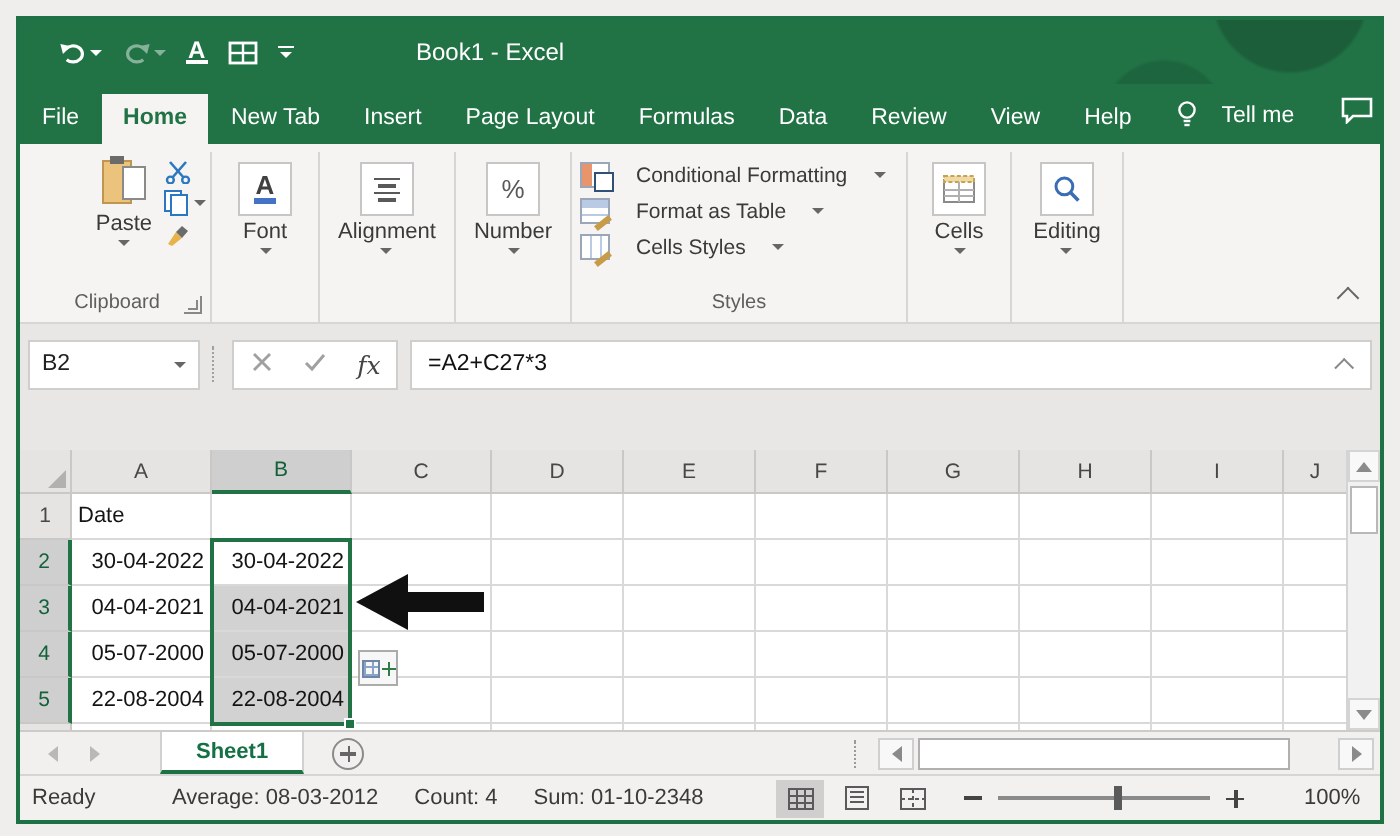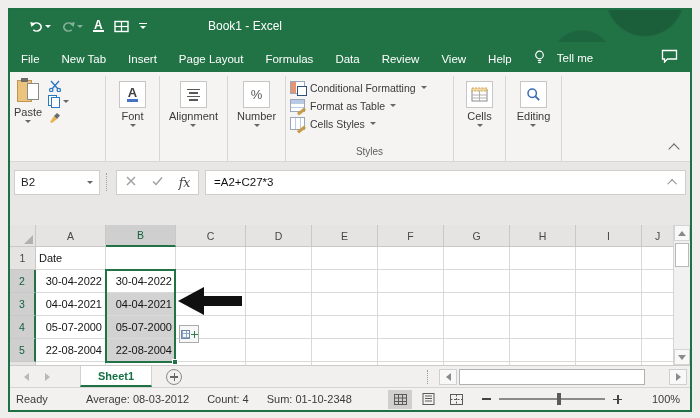--- a/index.html
+++ b/index.html
@@ -46,21 +46,21 @@
     padding:4px 0 0 2px; position:relative; flex:0 0 auto; }
   .rgroup { display:flex; flex-direction:column; border-right:1px solid #d8d6d4; padding:2px 2px 0; }
   .rgroup-top { flex:1; display:flex; align-items:flex-start; justify-content:center; }
   .rgroup-lbl { font-size:10px; color:#605e5c; text-align:center; padding:2px 0 4px; position:relative; }
   .rb-btn { display:flex; flex-direction:column; align-items:center; gap:2px; padding-top:3px; cursor:default; }
   .rb-box { width:27px; height:27px; background:#fff; border:1px solid #c8c6c4; display:flex;
     align-items:center; justify-content:center; }
   .rb-lbl { font-size:11px; color:#3b3a39; }
   
   .g-clip { width:94px; }
-  .clip-top { display:flex; gap:6px; justify-content:flex-start; }
+  .clip-top { display:flex; gap:6px; justify-content:flex-end; }
   .paste-btn { display:flex; flex-direction:column; align-items:center; gap:2px; }
   .paste-ic { position:relative; width:22px; height:26px; }
   .paste-board { position:absolute; left:0; top:2px; width:15px; height:22px; background:#ecc37c; border:1px solid #bf9552; }
   .paste-clipp { position:absolute; left:4px; top:0; width:7px; height:4px; background:#6b6b6b; }
   .paste-page { position:absolute; right:0; top:5px; width:12px; height:17px; background:#fff; border:1px solid #8a8a8a; }
   .mini-col { display:flex; flex-direction:column; gap:3px; padding-top:2px; }
   .mini-row { display:flex; align-items:center; gap:2px; }
   .copy-ic { position:relative; width:13px; height:13px; }
   .copy-b { position:absolute; left:0; top:0; width:9px; height:11px; background:#fff; border:1px solid #2b77c0; }
   .copy-f { position:absolute; left:3px; top:2px; width:9px; height:11px; background:#fff; border:1px solid #2b77c0; }
@@ -70,21 +70,21 @@
     border-right:1.5px solid #8a8886; border-bottom:1.5px solid #8a8886; transform:rotate(0deg); }
   
   .fnt-a { font-size:13px; font-weight:bold; color:#404040; line-height:12px; border-bottom:3px solid #4472c4; padding:0 1px; }
   .alg { display:flex; flex-direction:column; gap:2px; align-items:center; }
   .alg i { display:block; height:1.5px; background:#595959; }
   .alg i:nth-child(1){width:13px}.alg i:nth-child(2){width:9px}.alg i:nth-child(3){width:13px}.alg i:nth-child(4){width:9px}
   .pct { font-size:13px; color:#595959; }
   
   .g-styles { width:168px; }
   .styles-col { display:flex; flex-direction:column; justify-content:flex-start; gap:1px; padding-top:1px; width:100%; }
-  .styles-row { display:flex; align-items:center; gap:5px; font-size:10.5px; color:#3b3a39; padding:2px 2px; white-space:nowrap; }
+  .styles-row { display:flex; align-items:center; gap:13px; font-size:10.5px; color:#3b3a39; padding:2px 2px; white-space:nowrap; }
   .sic { width:15px; height:13px; flex:0 0 auto; position:relative; border:1px solid #9aa7b8; background:
     linear-gradient(#fff,#fff); }
   .sic.cf { background:linear-gradient(90deg,#e8956d 0 5px,#fff 5px); }
   .sic.cf::after { content:""; position:absolute; right:-3px; bottom:-3px; width:8px; height:8px; background:#fff;
     border:1px solid #30507c; }
   .sic.tbl { background:
     linear-gradient(#b9cbe4 0 3px, transparent 3px),
     repeating-linear-gradient(0deg,#fff 0 3px,#b9cbe4 3px 4px); }
   .sic.tbl::after, .sic.cs::after { content:""; position:absolute; right:-2px; bottom:-2px; width:9px; height:3px;
     background:#c79b48; transform:rotate(-38deg); }
@@ -229,20 +229,21 @@
           <span class="crt w"></span>
         </span>
       </span>
     </div>
     <span class="wtitle">Book1 - Excel</span>
   </div>
 
   <div class="tabrow">
     <span id="tabs-holder" style="display:flex">
           <span class="tab">File</span>
+          <span class="tab active">Home</span>
           <span class="tab">New Tab</span>
           <span class="tab">Insert</span>
           <span class="tab">Page Layout</span>
           <span class="tab">Formulas</span>
           <span class="tab">Data</span>
           <span class="tab">Review</span>
           <span class="tab">View</span>
           <span class="tab">Help</span>
         </span>
     <span class="tab tellme">
@@ -289,20 +290,24 @@
                 </span>
             <span class="crt"></span>
           </span>
           <span class="mini-row">
             <svg width="13" height="13" viewBox="0 0 13 13">
                   <polygon points="2,11 6,5 9,8 4,12" fill="#e8b34b"></polygon>
                   <polygon points="6,5 9,2 12,4.5 9,8" fill="#6b6b6b"></polygon>
                 </svg>
           </span>
         </div>
+      </div>
+      <div class="rgroup-lbl">
+        <span>Clipboard</span>
+        <span class="launcher"></span>
       </div>
     </div>
 
     <div class="rgroup g-font">
       <div class="rgroup-top">
         <div class="rb-btn">
           <span class="rb-box">
                 <span class="fnt-a">A</span>
               </span>
           <span class="rb-lbl">Font</span>

